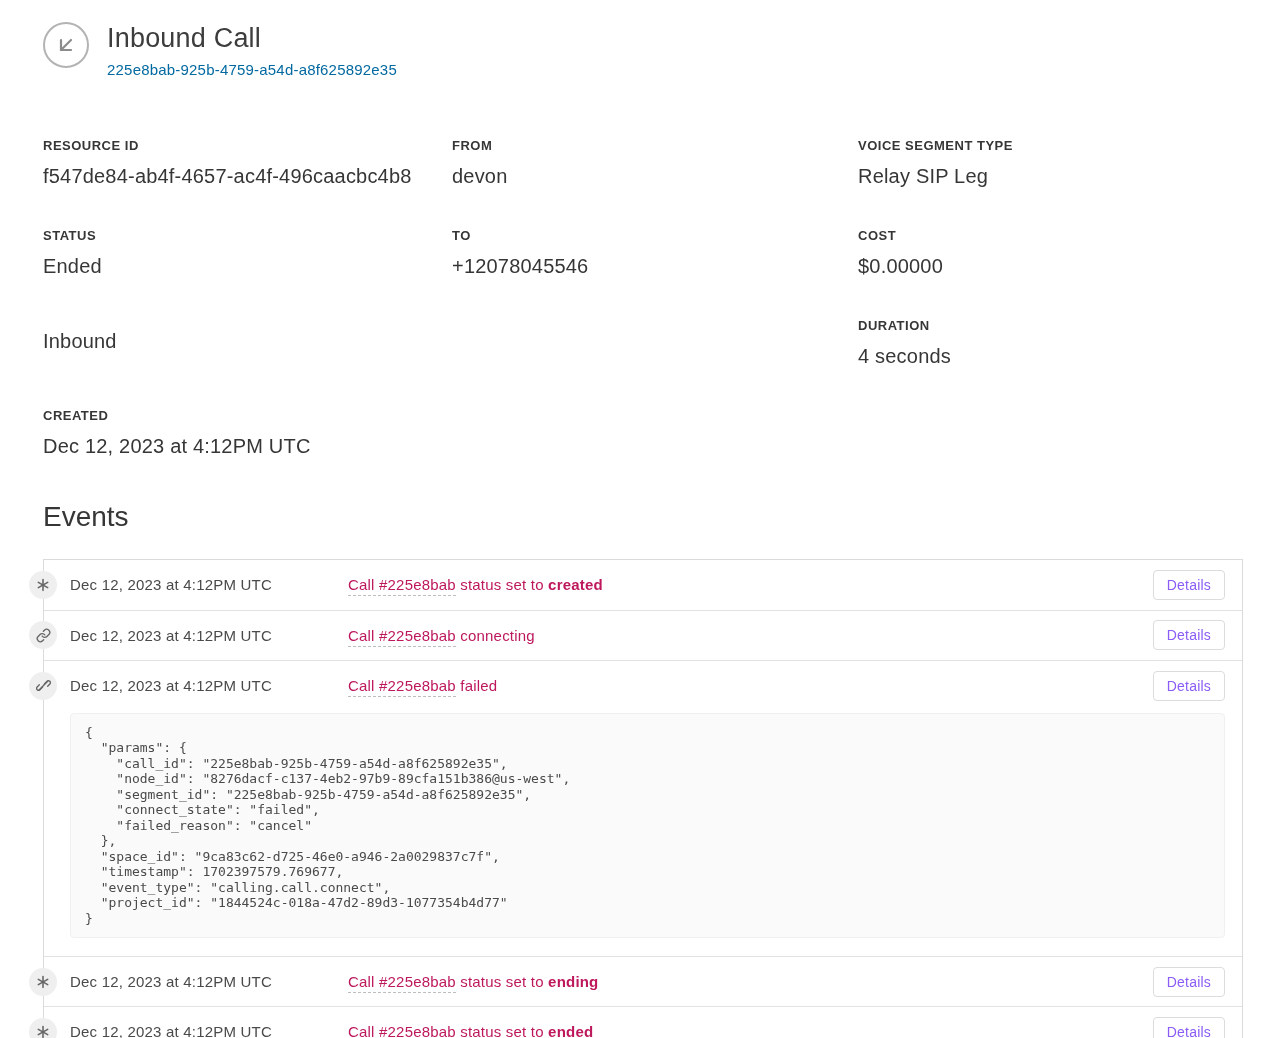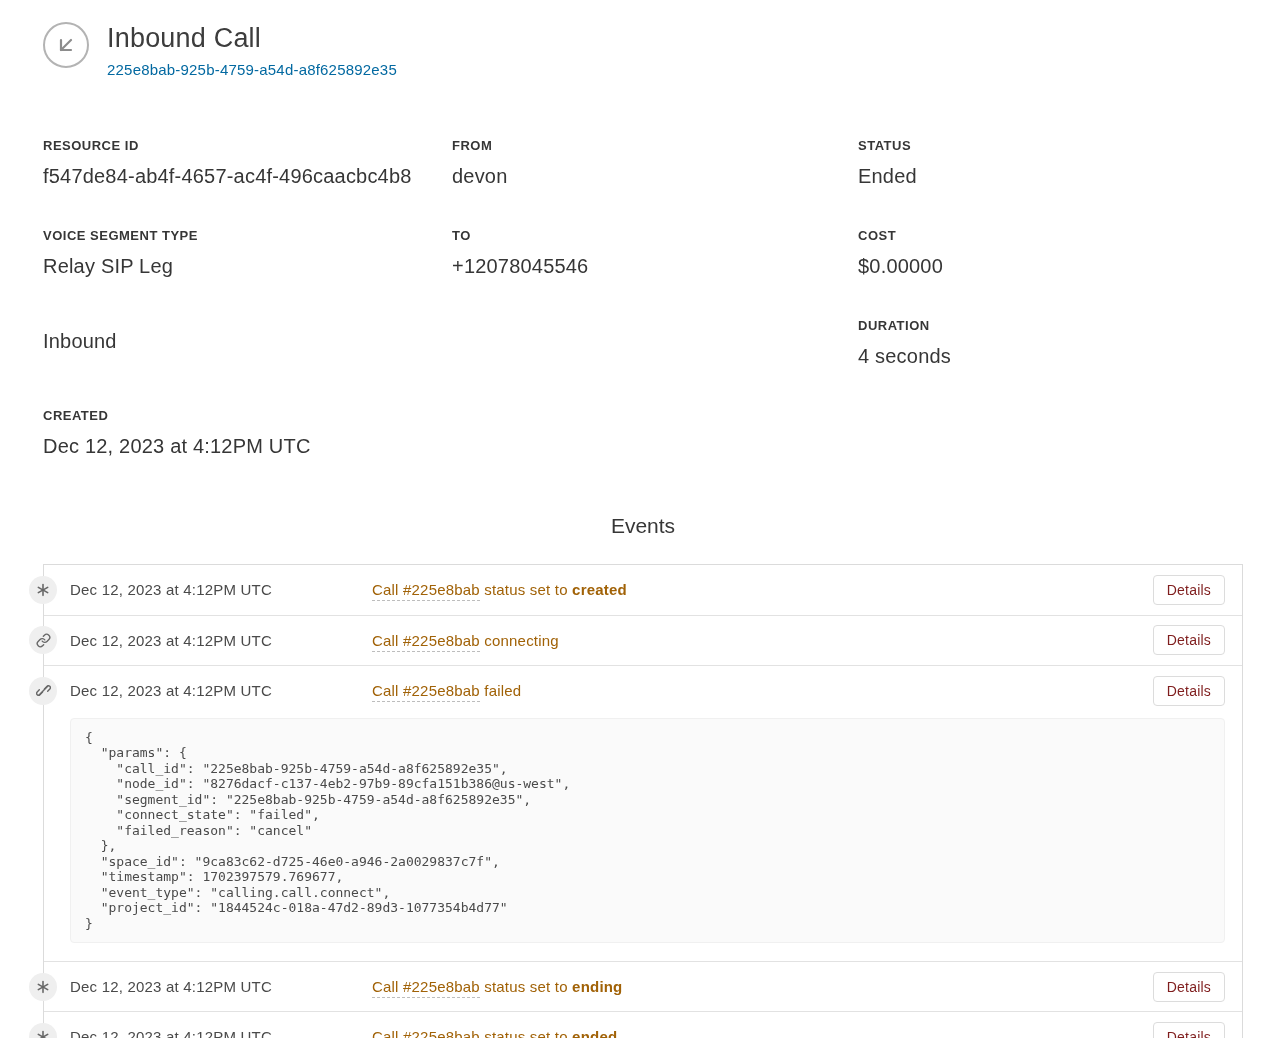--- a/index.html
+++ b/index.html
@@ -30,50 +30,50 @@
     grid-auto-rows:minmax(46px,auto);
     row-gap:40px;
   }
   .field-label {
     font-size:13px; font-weight:700; letter-spacing:.5px;
     color:#363636; text-transform:uppercase;
   }
   .field-value { font-size:20px; color:#363636; margin-top:12px; letter-spacing:.2px; }
 
   
-  .events-heading { margin-top:56px; font-size:21px; font-weight:400; color:#363636;text-align:center; }
+  .events-heading { margin-top:43px; font-size:28px; font-weight:400; color:#363636; }
   .events-box {
     margin-top:26px;
     border:1px solid #dbdbdb;
     background:#ffffff;
   }
   .event-row {
     position:relative;
     display:flex; align-items:center;
     min-height:50px;
     padding:0 17px 0 26px;
   }
   .event-sep { border-top:1px solid #e2e2e2; }
   .event-icon {
     position:absolute; left:-15px; top:50%; transform:translateY(-50%);
     width:28px; height:28px; border-radius:50%;
     background:#efefef; color:#676767;
     display:flex; align-items:center; justify-content:center;
   }
   .event-time { width:278px; flex-shrink:0; font-size:15px; color:#4a4a4a; letter-spacing:.2px; }
-  .event-msg { flex:1; font-size:15px; color:#a16207; letter-spacing:.2px;margin-left:24px; }
+  .event-msg { flex:1; font-size:15px; color:#be185d; letter-spacing:.2px; }
   .event-link {
     border-bottom:1px dashed #bdbdbd; padding-bottom:2px; cursor:pointer;
   }
   .event-bold { font-weight:700; }
   .details-btn {
     margin-left:auto;
     background:#ffffff; border:1px solid #dcdcdc; border-radius:4px;
     font-family:"Liberation Sans", sans-serif;
-    font-size:14px; color:#7f1d1d; letter-spacing:.2px;
+    font-size:14px; color:#8b5cf6; letter-spacing:.2px;
     padding:6px 13px; cursor:pointer;
   }
   .event-payload {
     margin:2px 17px 18px 26px;
     background:#fafafa; border:1px solid #f0f0f0; border-radius:4px;
     padding:11px 14px;
     font-family:"DejaVu Sans Mono","Liberation Mono",monospace;
     font-size:13px; line-height:15.5px; color:#4a4a4a;
     white-space:pre; overflow:hidden;
   }
@@ -100,26 +100,26 @@
   <div class="details-grid">
     <div class="field">
       <div class="field-label">RESOURCE ID</div>
       <div class="field-value">f547de84-ab4f-4657-ac4f-496caacbc4b8</div>
     </div>
     <div class="field">
       <div class="field-label">FROM</div>
       <div class="field-value">devon</div>
     </div>
     <div class="field">
+      <div class="field-label">VOICE SEGMENT TYPE</div>
+      <div class="field-value">Relay SIP Leg</div>
+    </div>
+    <div class="field">
       <div class="field-label">STATUS</div>
       <div class="field-value">Ended</div>
-    </div>
-    <div class="field">
-      <div class="field-label">VOICE SEGMENT TYPE</div>
-      <div class="field-value">Relay SIP Leg</div>
     </div>
     <div class="field">
       <div class="field-label">TO</div>
       <div class="field-value">+12078045546</div>
     </div>
     <div class="field">
       <div class="field-label">COST</div>
       <div class="field-value">$0.00000</div>
     </div>
     <div class="field">

